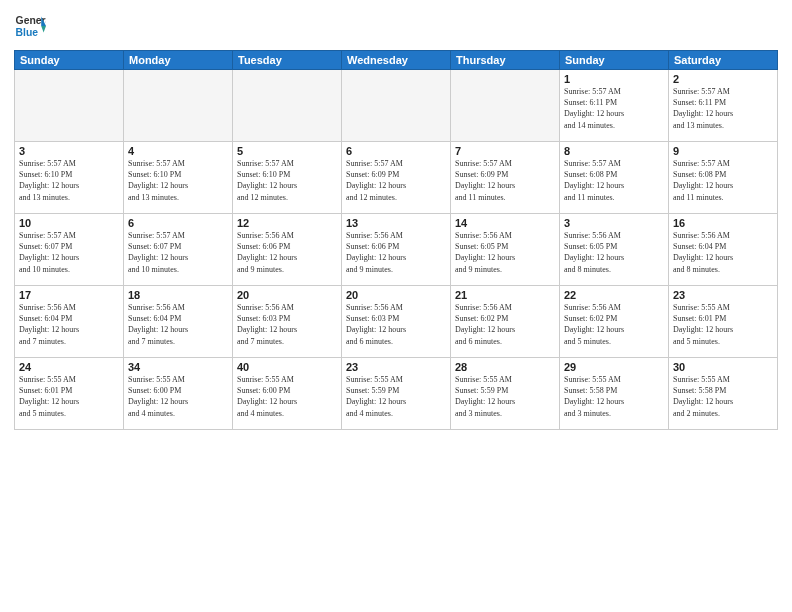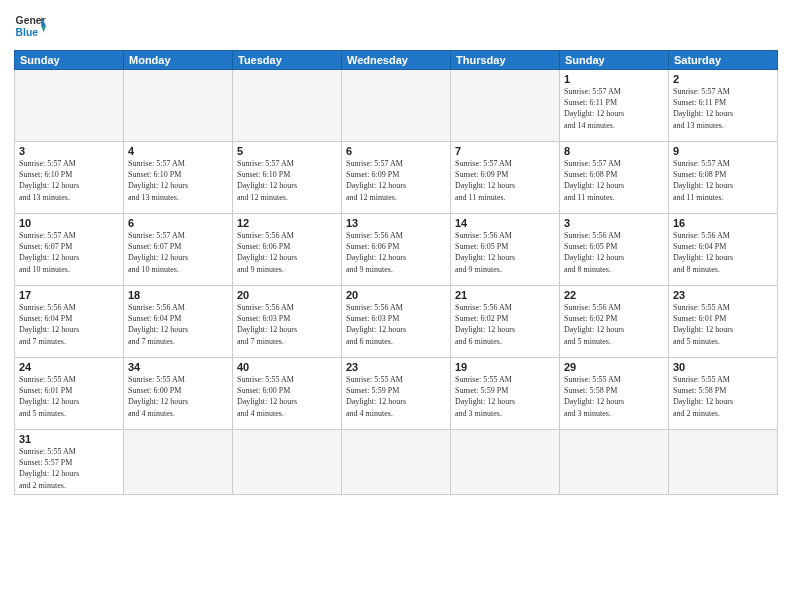--- a/index.html
+++ b/index.html
@@ -234,39 +234,27 @@
           </td>
           <td>
             <span class="day-number">40</span>
             <div class="day-info">Sunrise: 5:55 AM<br>Sunset: 6:00 PM<br>Daylight: 12 hours<br>and 4 minutes.</div>
           </td>
           <td>
             <span class="day-number">23</span>
             <div class="day-info">Sunrise: 5:55 AM<br>Sunset: 5:59 PM<br>Daylight: 12 hours<br>and 4 minutes.</div>
           </td>
           <td>
-            <span class="day-number">19</span>
+            <span class="day-number">28</span>
             <div class="day-info">Sunrise: 5:55 AM<br>Sunset: 5:59 PM<br>Daylight: 12 hours<br>and 3 minutes.</div>
           </td>
           <td>
             <span class="day-number">29</span>
             <div class="day-info">Sunrise: 5:55 AM<br>Sunset: 5:58 PM<br>Daylight: 12 hours<br>and 3 minutes.</div>
           </td>
           <td>
             <span class="day-number">30</span>
             <div class="day-info">Sunrise: 5:55 AM<br>Sunset: 5:58 PM<br>Daylight: 12 hours<br>and 2 minutes.</div>
           </td>
-        </tr>
-        <tr class="last-row">
-          <td>
-            <span class="day-number">31</span>
-            <div class="day-info">Sunrise: 5:55 AM<br>Sunset: 5:57 PM<br>Daylight: 12 hours<br>and 2 minutes.</div>
-          </td>
-          <td class="empty"></td>
-          <td class="empty"></td>
-          <td class="empty"></td>
-          <td class="empty"></td>
-          <td class="empty"></td>
-          <td class="empty"></td>
         </tr>
       </tbody>
   </table>
 </div>
 
 </body></html>

